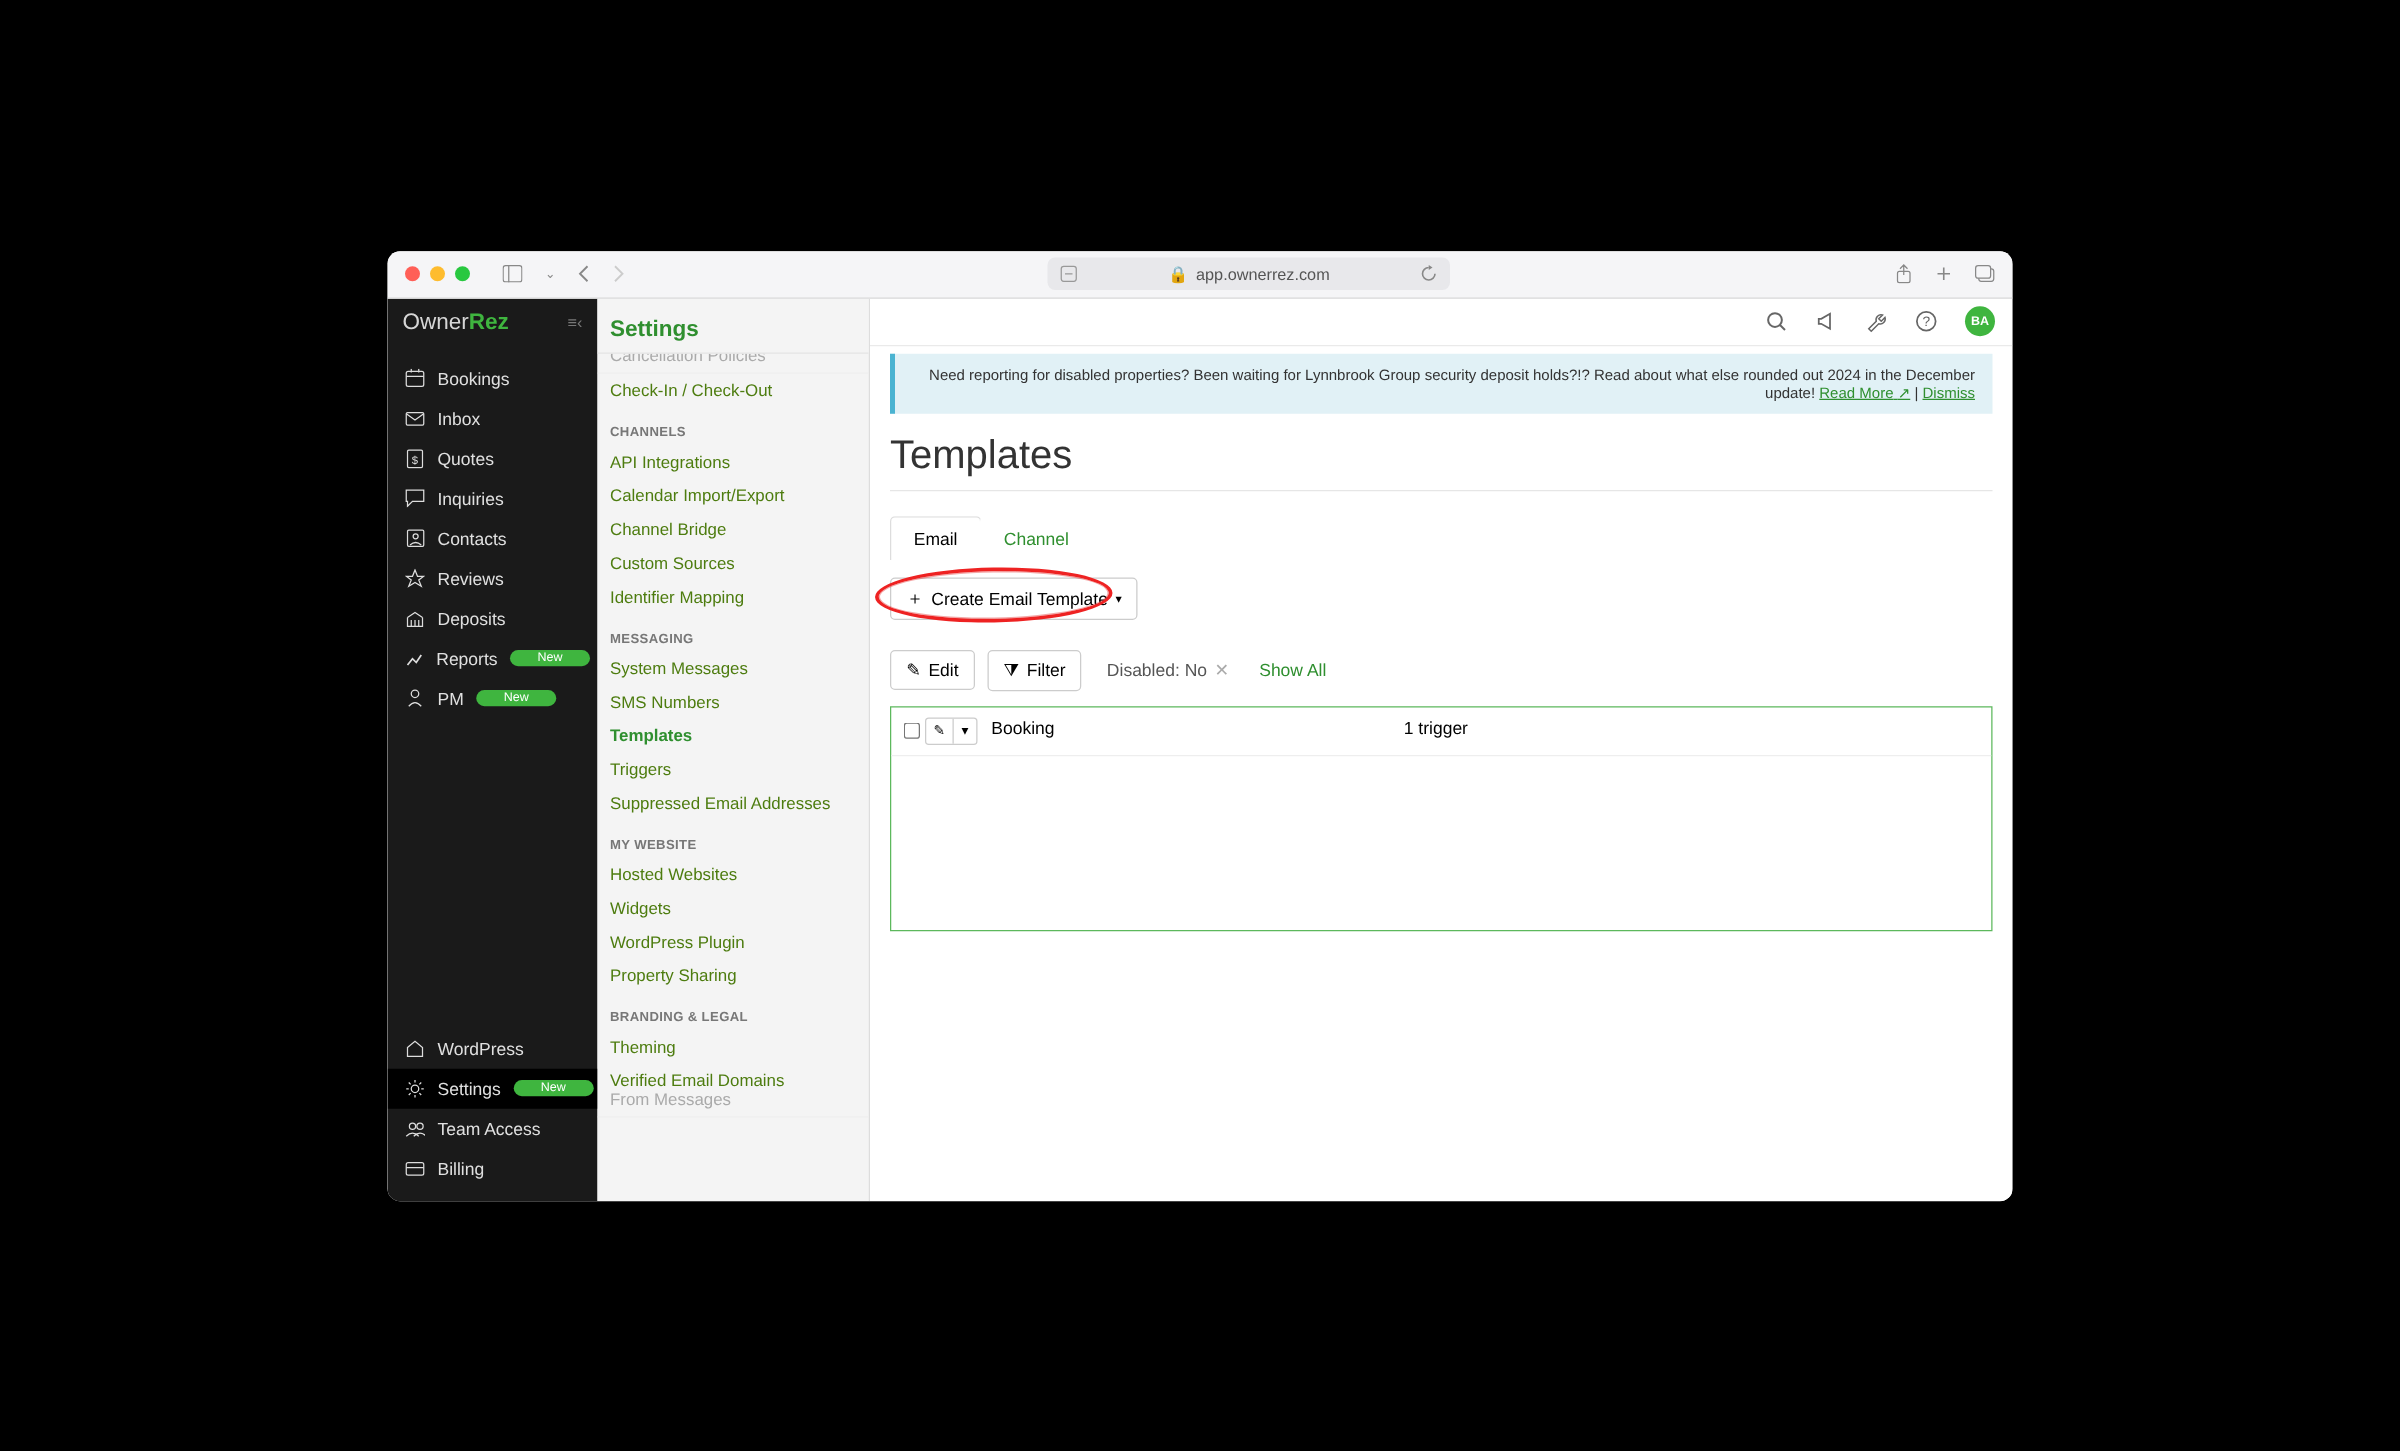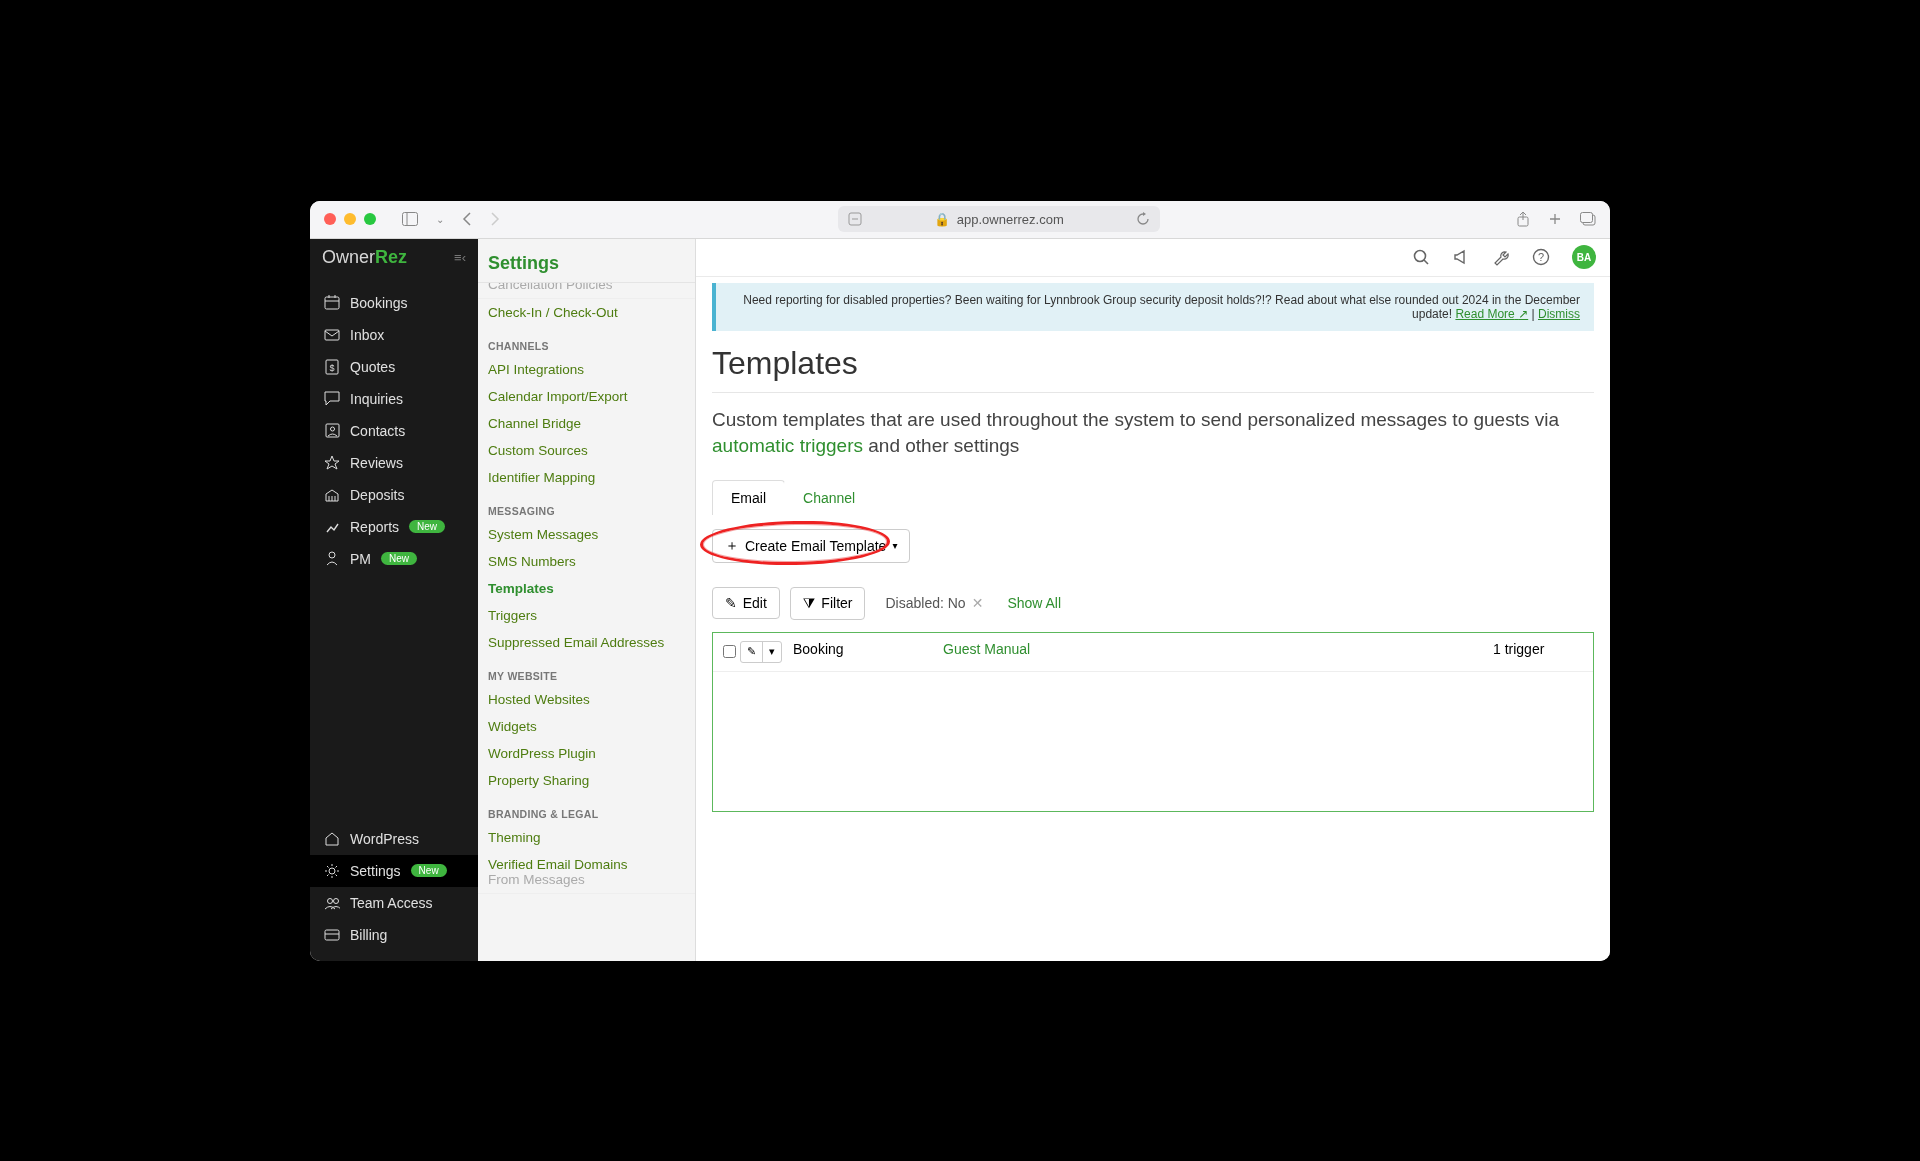--- a/index.html
+++ b/index.html
@@ -86,21 +86,21 @@
   color: #e0e0e0;
   cursor: pointer;
 }
 .nav-item .ico { width: 16px; display: inline-flex; justify-content:center; }
 .nav-bottom { margin-top: auto; padding-bottom: 10px; }
 .nav-item.active { background: #000; }
 .pill {
   background: #3fb53f;
   color: #fff;
   font-size: 10px;
-  padding: 1px 8px;
+  padding: 1px 22px;
   border-radius: 10px;
 }
 .subpanel {
   width: 218px;
   background: #f4f4f4;
   border-right: 1px solid #ddd;
   overflow-y: auto;
   font-size: 13.5px;
   color: #333;
   position: relative;
@@ -485,23 +485,20 @@
       <div class="content">
         <div class="banner">
           <span>Need reporting for disabled properties? Been waiting for Lynnbrook Group security deposit holds?!? Read about what else rounded out 2024 in the December update!  </span>
           <a class="link"><span>Read More</span> <span>↗</span></a>
           <span> | </span>
           <a class="link">Dismiss</a>
         </div>
 
         <h1 class="page-title">Templates</h1>
         <div class="hr"></div>
-        <p class="lead">
-          <span>Custom templates that are used throughout the system to send personalized messages to guests via </span><a>automatic triggers</a><span> and other settings</span>
-        </p>
 
         <div class="tabs">
           <div class="tab">Email</div>
           <div class="tab inactive">Channel</div>
         </div>
 
         <div class="action-row">
           <button class="btn">
             <span>＋</span>
             <span>Create Email Template</span>
@@ -524,21 +521,20 @@
         </div>
 
         <div class="table-wrap">
           <div id="table-body">
               <div class="trow">
                 <div class="td col-check"><input type="checkbox" style=""> &nbsp;<span class="mini-edit">
                     <span>✎</span>
                     <span>▾</span>
                   </span></div>
                 <div class="td col-type">Booking</div>
-                <div class="td col-name"><a>Guest Manual</a></div>
                 <div class="td col-copy"></div>
                 <div class="td col-used">1 trigger</div>
               </div>
             </div>
         </div>
       </div>
     </div>
   </div>
 </div>
 

